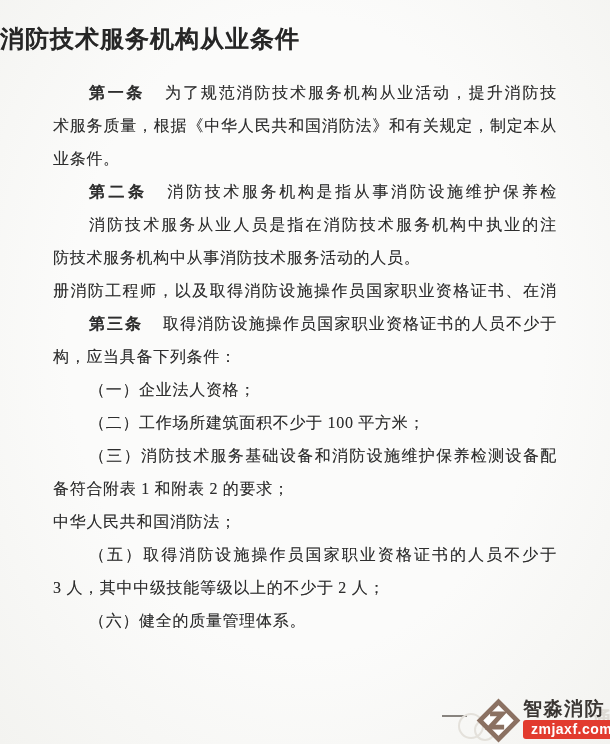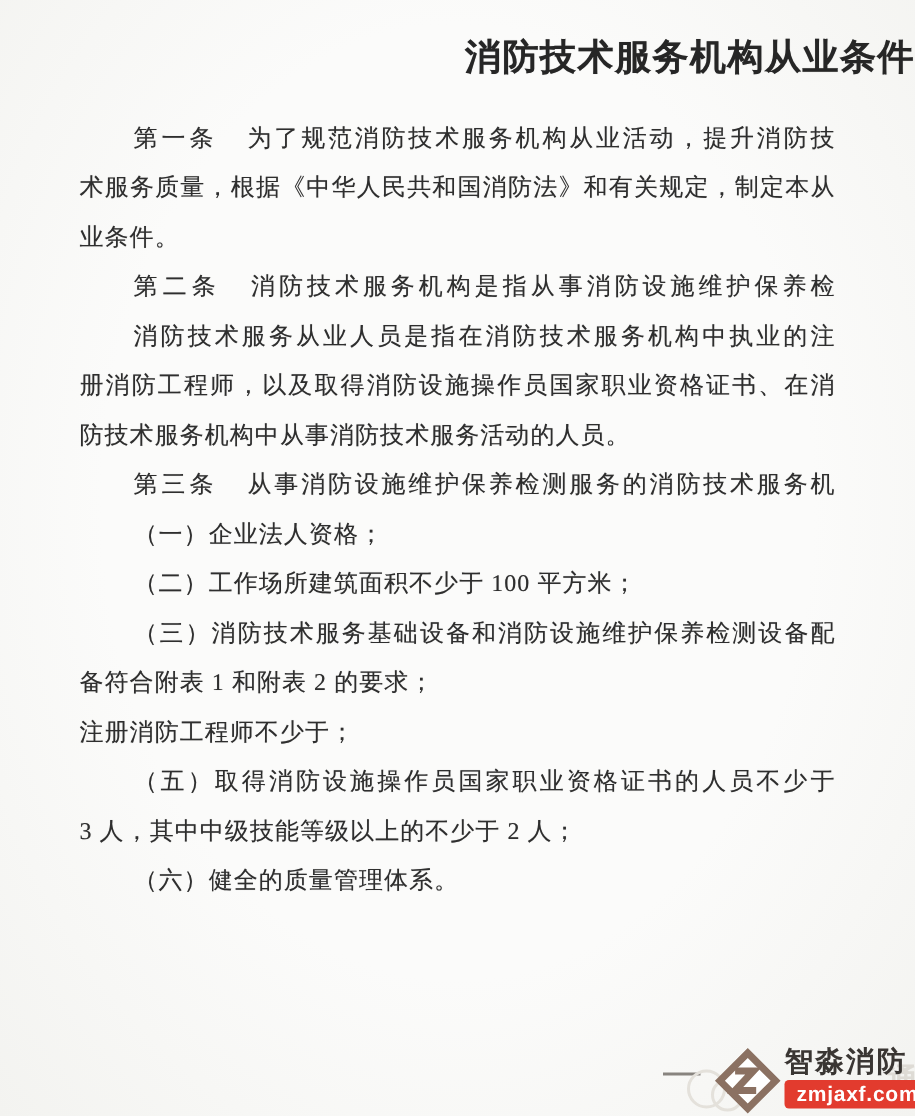--- a/index.html
+++ b/index.html
@@ -6,21 +6,21 @@
   .page {
     position:relative;
     width:610px; height:744px;
     background: radial-gradient(ellipse at 50% 45%, #fbfbfa 55%, #f3f3f0 100%);
     font-family:"Liberation Serif","DejaVu Serif",serif;
     color:#2e2e2e;
     overflow:hidden;
   }
   .doc-title {
     padding-top:24px;
-    text-align:right;
+    text-align:left;
     font-size:24px;
     font-weight:700;
     letter-spacing:1px;
     line-height:30px;
     color:#262626;
     text-shadow:0 0 0.5px rgba(0,0,0,.4);
   }
   .content {
     position:absolute;
     left:53px; right:53px; top:76px;
@@ -28,21 +28,21 @@
   .line {
     height:33px;
     line-height:33px;
     font-size:16px;
     letter-spacing:0.7px;
     white-space:nowrap;
     text-shadow:0 0 0.5px rgba(0,0,0,.35);
   }
   .line.jl { text-align:justify; text-align-last:justify; white-space:normal; }
   .line.ind { text-indent:36px; }
-  .lbl { font-weight:400; margin-right:20px; letter-spacing:1.5px; }
+  .lbl { font-weight:700; margin-right:20px; letter-spacing:1.5px; }
   .lbl:empty { margin-right:0; }
 
   
   .wm { position:absolute; left:438px; top:697px; width:172px; height:47px; }
   .wm-dash { position:absolute; left:4px; top:18px; width:25px; height:2px; background:#6b6762; opacity:.8; }
   .ghost-circle { position:absolute; border:2px solid #e4e1db; border-radius:50%; background:transparent; }
   .gc1 { left:20px; top:16px; width:22px; height:22px; }
   .gc2 { left:36px; top:22px; width:18px; height:18px; }
   .wm-ghost-char {
     position:absolute; right:-2px; top:9px;
@@ -76,28 +76,29 @@
 <div class="page">
 
   <div class="doc-title">消防技术服务机构从业条件</div>
 
   <div class="content">
     <div class="line ind jl"><b class="lbl">第一条</b><span>为了规范消防技术服务机构从业活动，提升消防技</span></div>
     <div class="line jl"><span>术服务质量，根据《中华人民共和国消防法》和有关规定，制定本从</span></div>
     <div class="line"><span>业条件。</span></div>
     <div class="line ind jl"><b class="lbl">第二条</b><span>消防技术服务机构是指从事消防设施维护保养检</span></div>
     <div class="line ind jl"><span>消防技术服务从业人员是指在消防技术服务机构中执业的注</span></div>
+    <div class="line"><span>防技术服务机构中从事消防技术服务活动的人员。</span></div>
     <div class="line jl"><span>册消防工程师，以及取得消防设施操作员国家职业资格证书、在消</span></div>
-    <div class="line"><span>防技术服务机构中从事消防技术服务活动的人员。</span></div>
-    <div class="line ind jl"><b class="lbl">第三条</b><span>从事消防设施维护保养检测服务的消防技术服务机</span></div>
+    <div class="line ind jl"><b class="lbl">第三条</b><span>取得消防设施操作员国家职业资格证书的人员不少于</span></div>
+    <div class="line"><span>构，应当具备下列条件：</span></div>
     <div class="line ind"><span>（一）企业法人资格；</span></div>
     <div class="line ind"><span>（二）工作场所建筑面积不少于 100 平方米；</span></div>
     <div class="line ind jl"><span>（三）消防技术服务基础设备和消防设施维护保养检测设备配</span></div>
     <div class="line"><span>备符合附表 1 和附表 2 的要求；</span></div>
-    <div class="line"><span>注册消防工程师不少于；</span></div>
+    <div class="line"><span>中华人民共和国消防法；</span></div>
     <div class="line ind jl"><span>（五）取得消防设施操作员国家职业资格证书的人员不少于</span></div>
     <div class="line"><span>3 人，其中中级技能等级以上的不少于 2 人；</span></div>
     <div class="line ind"><span>（六）健全的质量管理体系。</span></div>
   </div>
 
   <div class="wm">
     <div class="wm-dash"></div>
     <div class="ghost-circle gc1"></div>
     <div class="ghost-circle gc2"></div>
     <span class="wm-ghost-char">通</span>

